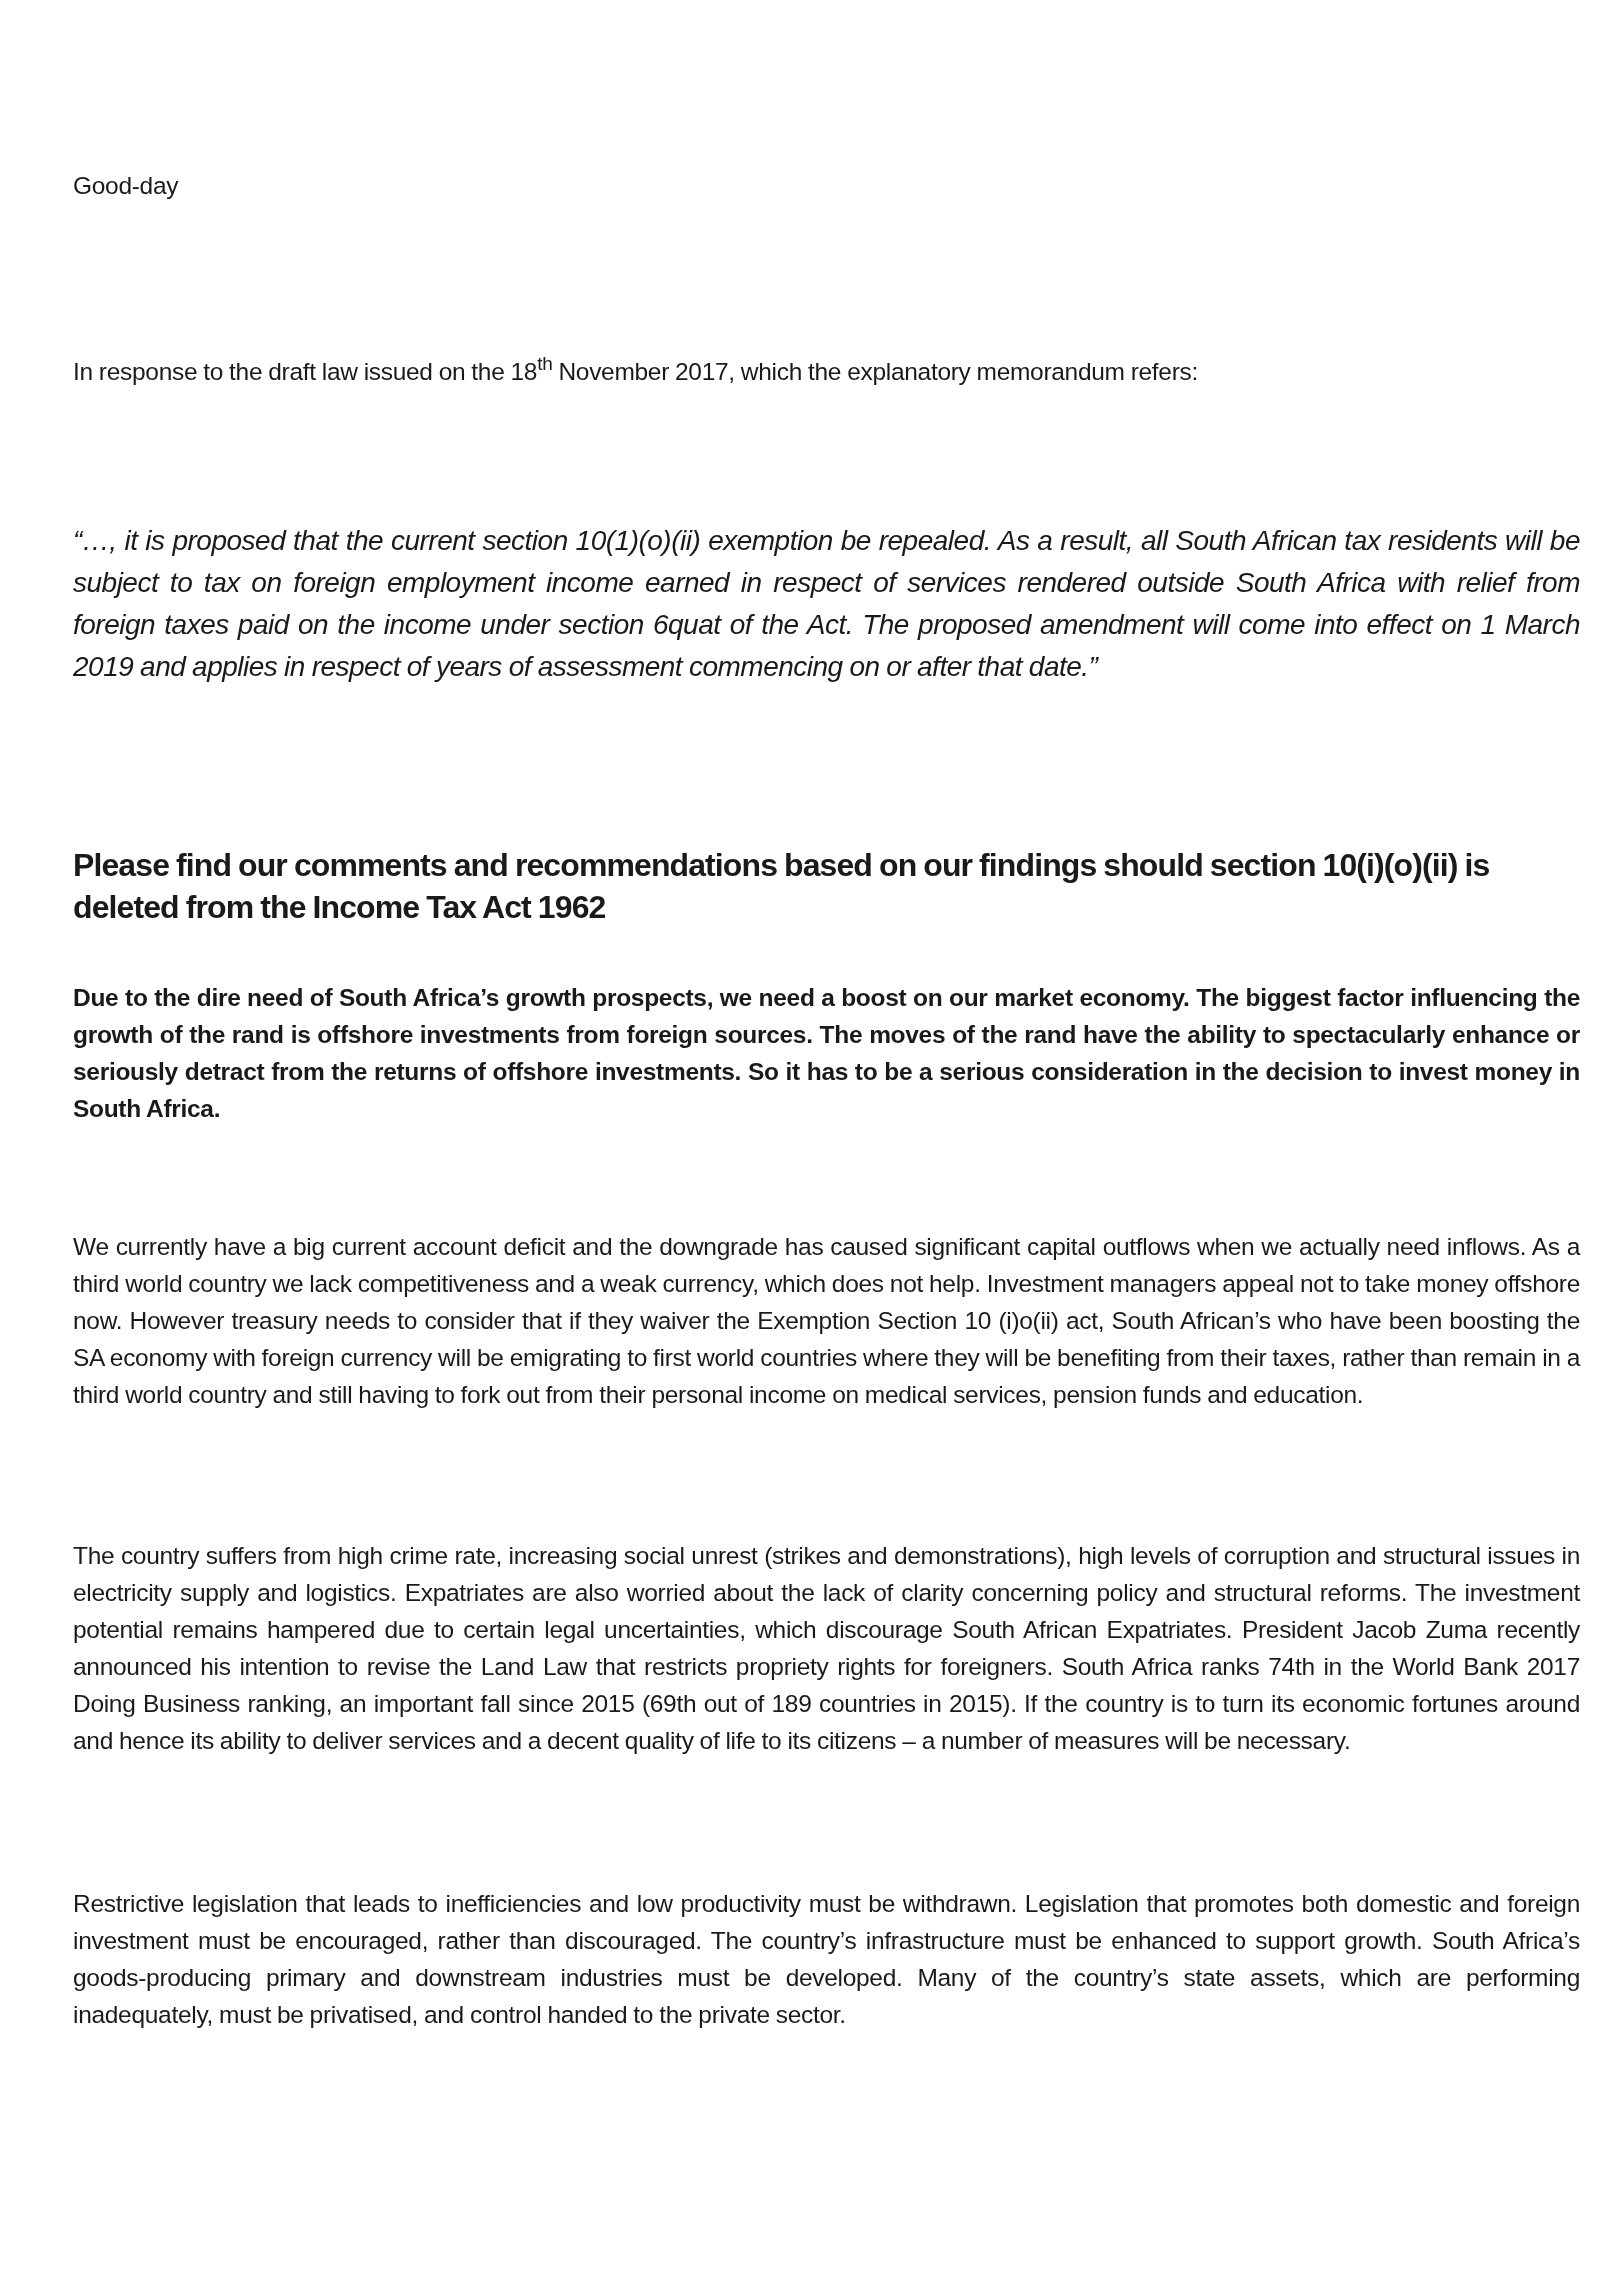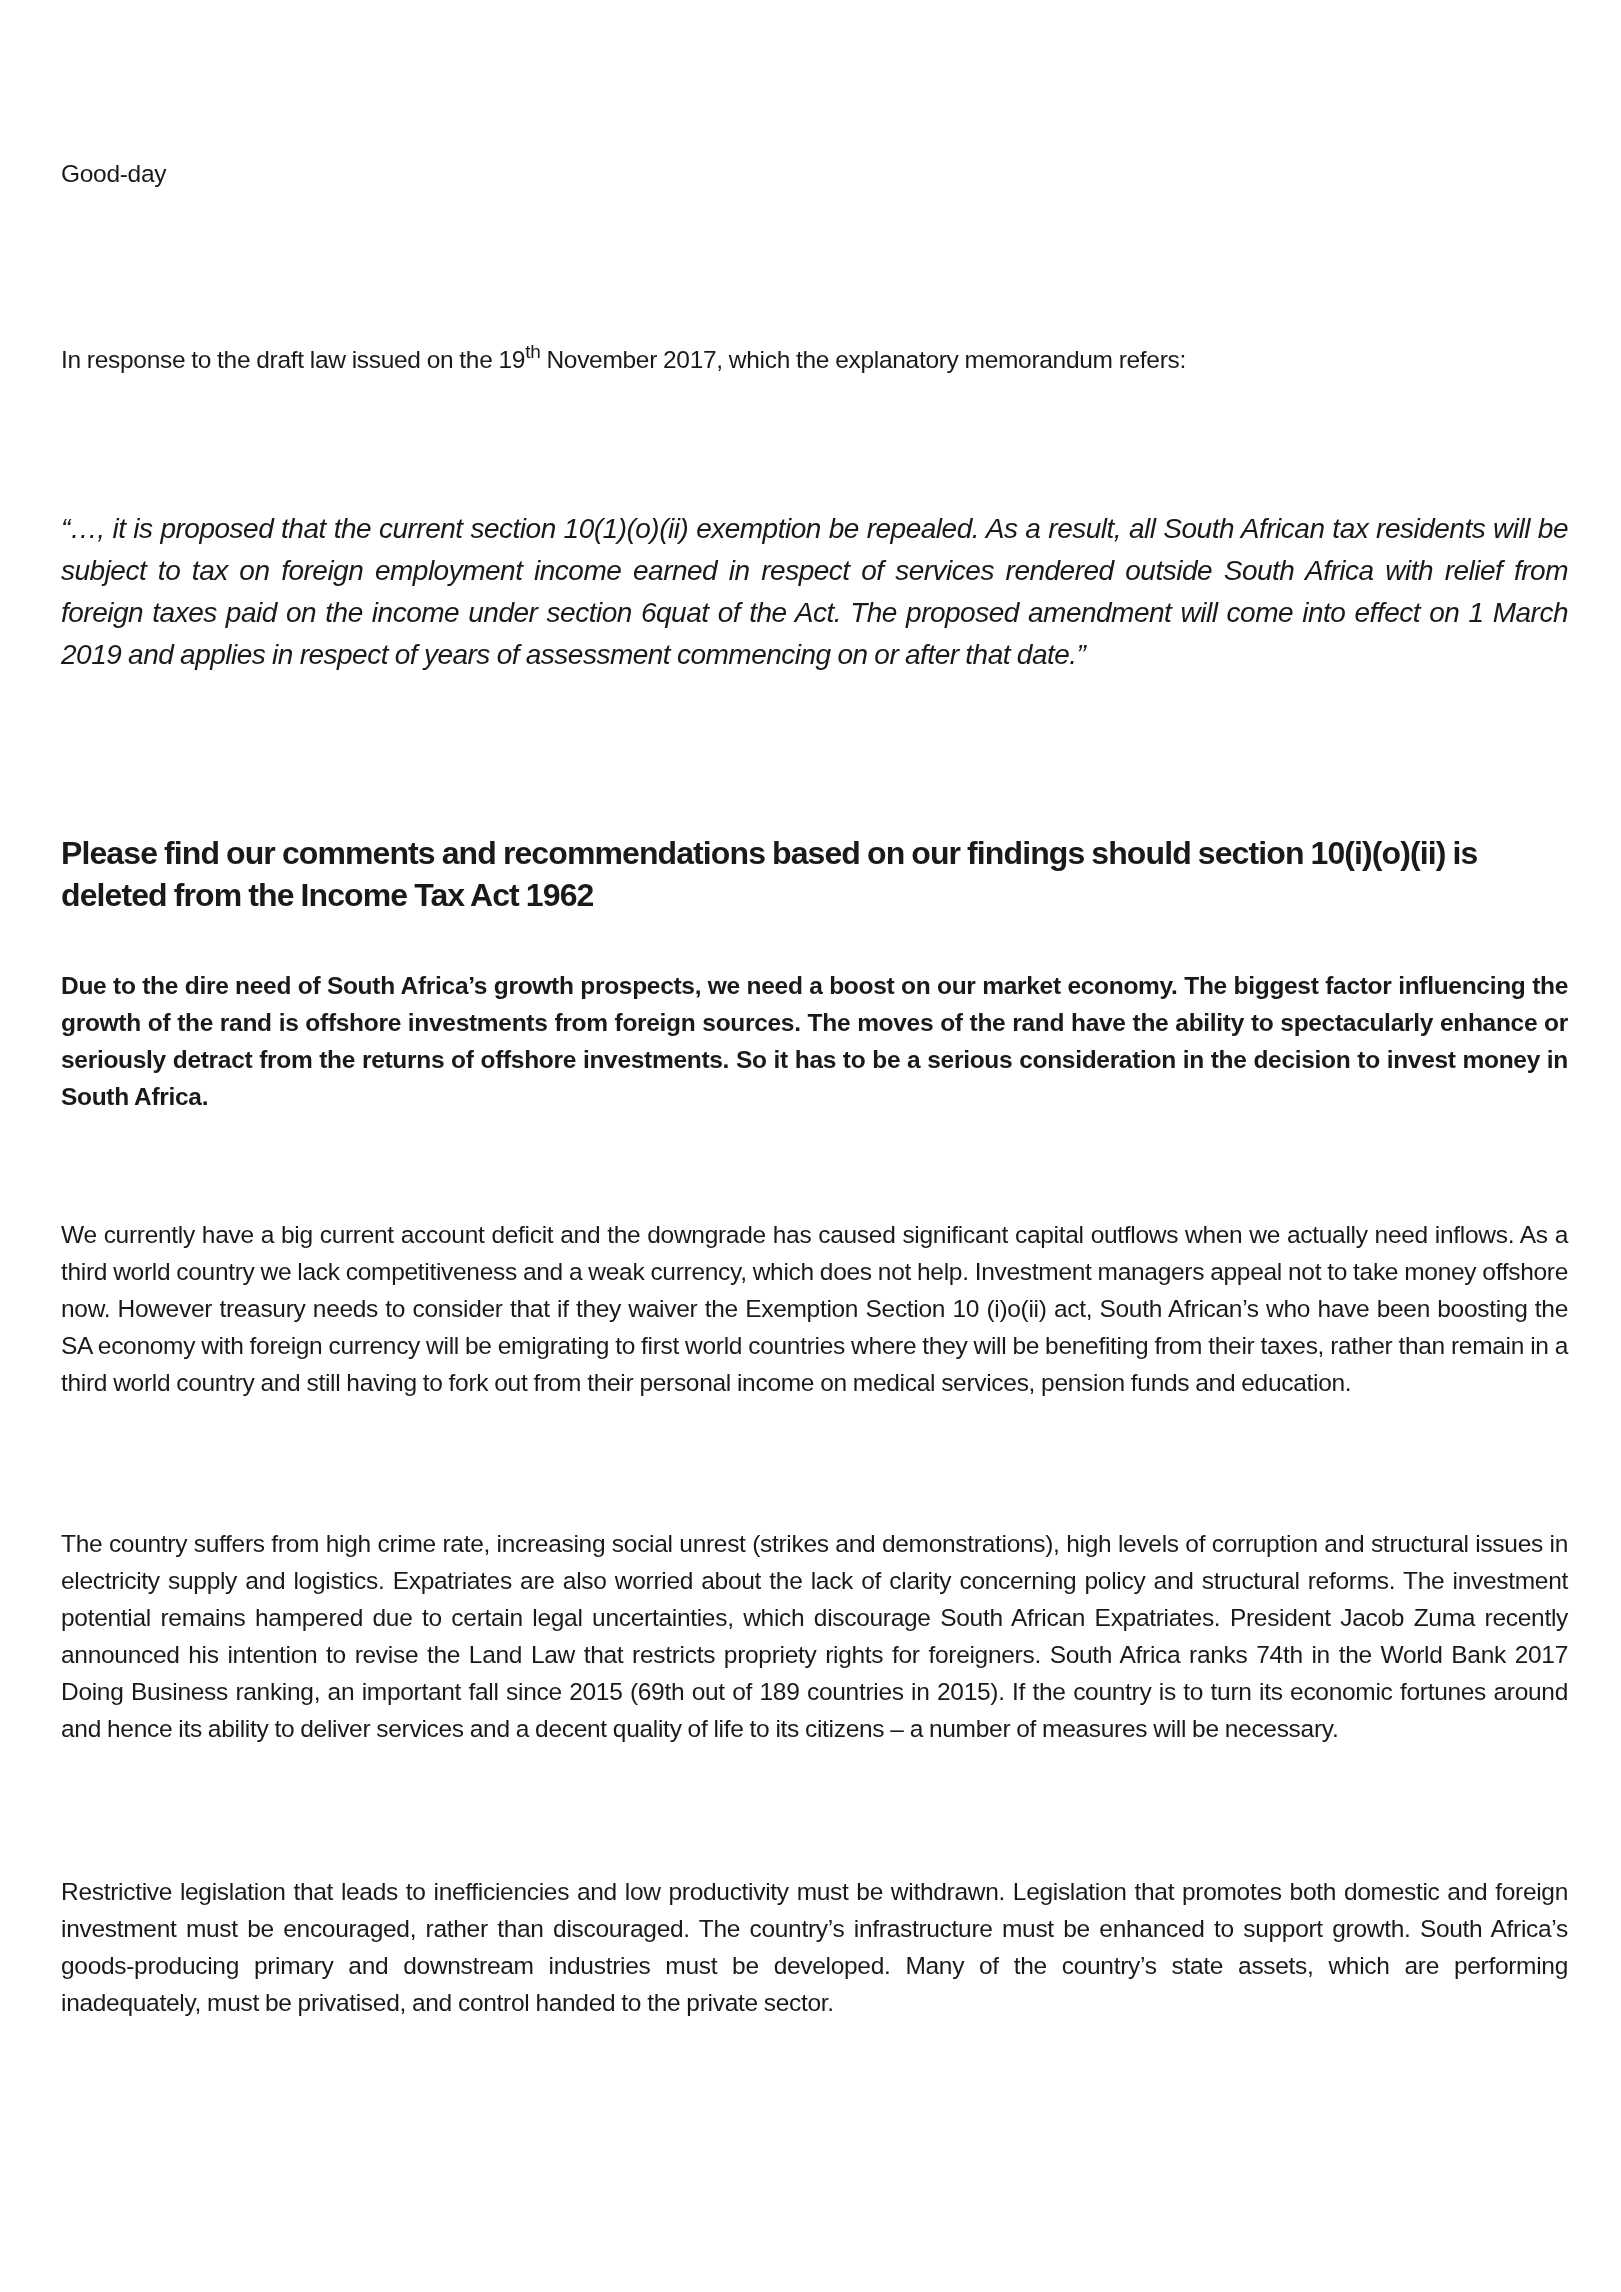--- a/index.html
+++ b/index.html
@@ -19,21 +19,21 @@
     position: absolute;
     left: 0; top: 0;
     width: 1621px;
     height: 2293px;
     background: #ffffff;
   }
   .block {
     position: absolute;
     left: 57px;
     width: 1507px;
-    margin: 4px;
+    margin: 16px;
     font-size: 24.5px;
     letter-spacing: -0.3px;
     word-spacing: -0.5px;
   }
   .greeting {
     top: 155px;
     line-height: 29px;
   }
   .intro {
     top: 341px;
@@ -70,21 +70,21 @@
   .p3 { top: 1521px; }
   .p4 { top: 1869px; }
 </style>
 </head>
 <body>
 
 <div class="page">
 
   <p class="block greeting">Good-day</p>
 
-  <p class="block intro"><span>In response to the draft law issued on the 19</span><sup>th</sup><span> November 2017, which the explanatory memorandum refers:</span></p>
+  <p class="block intro"><span>In response to the draft law issued on the 18</span><sup>th</sup><span> November 2017, which the explanatory memorandum refers:</span></p>
 
   <p class="block quote">“…, it is proposed that the current section 10(1)(o)(ii) exemption be repealed. As a result, all South African tax residents will be subject to tax on foreign employment income earned in respect of services rendered outside South Africa with relief from foreign taxes paid on the income under section 6quat of the Act. The proposed amendment will come into effect on 1 March 2019 and applies in respect of years of assessment commencing on or after that date.”</p>
 
   <p class="block heading">Please find our comments and recommendations based on our findings should section 10(i)(o)(ii) is deleted from the Income Tax Act 1962</p>
 
   <p class="block para p1">Due to the dire need of South Africa’s growth prospects, we need a boost on our market economy. The biggest factor influencing the growth of the rand is offshore investments from foreign sources. The moves of the rand have the ability to spectacularly enhance or seriously detract from the returns of offshore investments. So it has to be a serious consideration in the decision to invest money in South Africa.</p>
 
   <p class="block para p2">We currently have a big current account deficit and the downgrade has caused significant capital outflows when we actually need inflows. As a third world country we lack competitiveness and a weak currency, which does not help. Investment managers appeal not to take money offshore now. However treasury needs to consider that if they waiver the Exemption Section 10 (i)o(ii) act, South African’s who have been boosting the SA economy with foreign currency will be emigrating to first world countries where they will be benefiting from their taxes, rather than remain in a third world country and still having to fork out from their personal income on medical services, pension funds and education.</p>
 
   <p class="block para p3">The country suffers from high crime rate, increasing social unrest (strikes and demonstrations), high levels of corruption and structural issues in electricity supply and logistics. Expatriates are also worried about the lack of clarity concerning policy and structural reforms. The investment potential remains hampered due to certain legal uncertainties, which discourage South African Expatriates. President Jacob Zuma recently announced his intention to revise the Land Law that restricts propriety rights for foreigners. South Africa ranks 74th in the World Bank 2017 Doing Business ranking, an important fall since 2015 (69th out of 189 countries in 2015). If the country is to turn its economic fortunes around and hence its ability to deliver services and a decent quality of life to its citizens – a number of measures will be necessary.</p>

